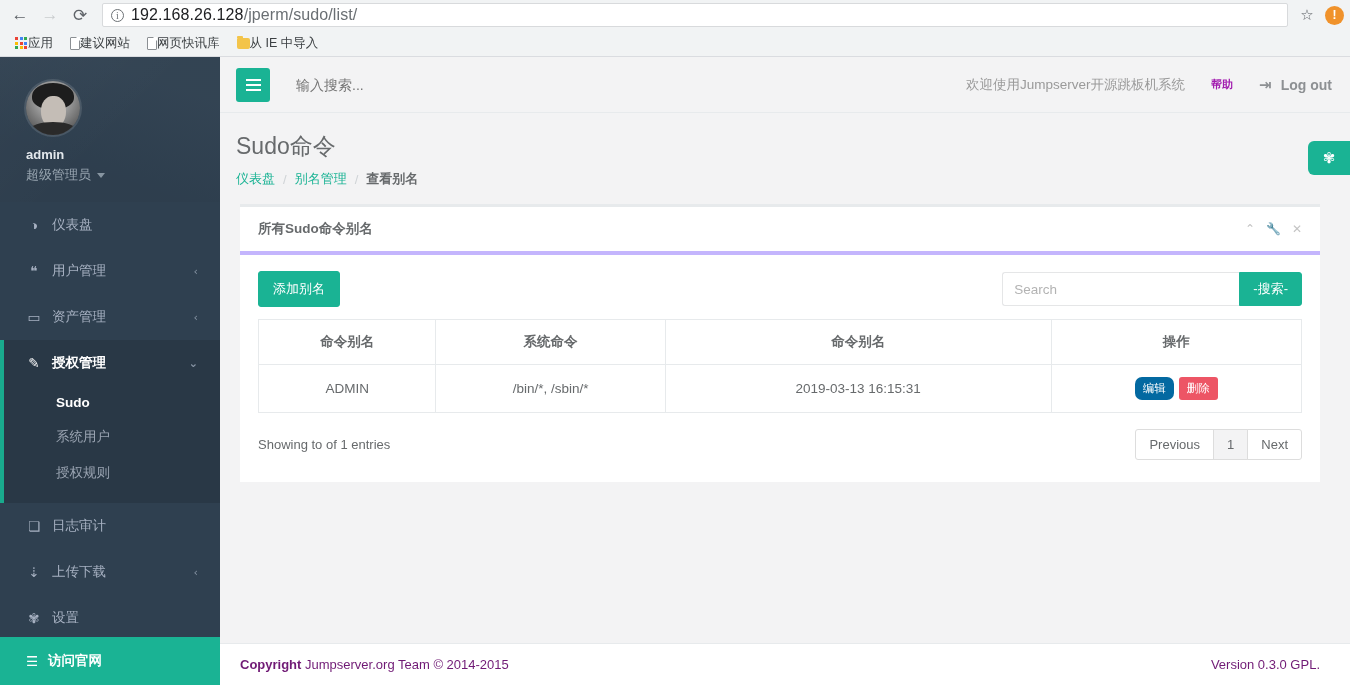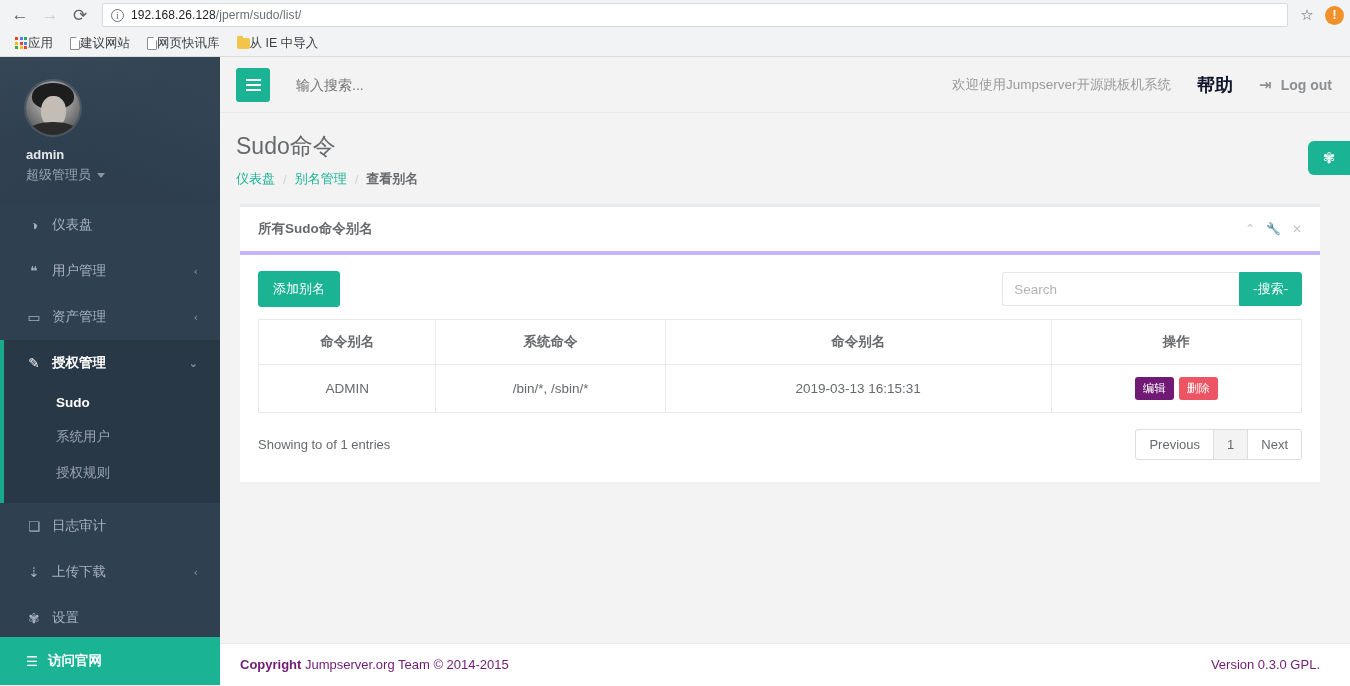--- a/index.html
+++ b/index.html
@@ -25,21 +25,21 @@
   .url-field {
     flex: 1; height: 24px; background: #ffffff; border: 1px solid #d8dadc;
     border-radius: 2px; display: flex; align-items: center; padding: 0 8px; gap: 7px;
     margin-left: 6px; margin-right: 4px;
   }
   .info-ic {
     width: 13px; height: 13px; border: 1.3px solid #6d7276; border-radius: 50%;
     font-size: 10px; line-height: 11px; text-align: center; color: #6d7276;
     font-family: "Liberation Serif", serif; flex: none;
   }
-  .url-text { font-size: 12px; color: #202124; letter-spacing: .1px; white-space: nowrap; }
+  .url-text { font-size: 16px; color: #202124; letter-spacing: .1px; white-space: nowrap; }
   .url-text .path { color: #6a6f73; }
   .star-btn {
     width: 26px; height: 26px; display: flex; align-items: center; justify-content: center;
     font-size: 15px; color: #5f6368;
   }
   .orange-badge {
     width: 19px; height: 19px; border-radius: 50%; background: #f0922b;
     color: #fff; font-size: 12px; font-weight: bold; display: flex;
     align-items: center; justify-content: center; margin-left: 3px;
   }
@@ -133,21 +133,21 @@
     display: flex; flex-direction: column; justify-content: center; align-items: center; gap: 3px;
     cursor: pointer; flex: none;
   }
   .burger i { width: 15px; height: 2px; background: #fff; display: block; }
   .topsearch {
     margin-left: 24px; font-size: 14px; color: #9a9a9a; background: transparent;
     border: none; outline: none; width: 260px;
   }
   .topright { margin-left: auto; display: flex; align-items: center; gap: 26px; }
   .welcome { font-size: 13.5px; color: #9a9a9a; }
-  .helplink { font-size: 18px; color: #0f172a; font-weight: bold; text-decoration: none; cursor: pointer; }
+  .helplink { font-size: 11px; color: #a21caf; font-weight: bold; text-decoration: none; cursor: pointer; }
   .logout { display: flex; align-items: center; gap: 9px; font-size: 14px; color: #8d9093; font-weight: bold; cursor: pointer; }
   .logout-ic { font-size: 15px; color: #8d9093; }
 
   .pagehead { padding: 18px 30px 16px 8px; background: #f3f3f4; flex: none; margin-left: 8px; }
   .pagetitle { font-size: 23px; color: #676a6c; font-weight: normal; margin: 0 0 8px 0; }
   .crumbs { display: flex; align-items: center; gap: 8px; font-size: 13px; }
   .crumbs a { color: #1ab394; text-decoration: none; cursor: pointer; }
   .crumbs .sep { color: #cfd3d6; }
   .crumbs .cur { color: #676a6c; font-weight: bold; }
 
@@ -184,21 +184,21 @@
     border: 1px solid #e7eaec; border-bottom-width: 1px;
     padding: 13px 8px; font-size: 13.5px; color: #676a6c; font-weight: bold; text-align: center;
     background: #ffffff;
   }
   table.dt td {
     border: 1px solid #e7eaec; padding: 12px 8px; font-size: 13.5px; color: #676a6c; text-align: center;
   }
   .col-1 { width: 17%; } .col-2 { width: 22%; } .col-3 { width: 37%; } .col-4 { width: 24%; }
   .rowbtns { display: flex; gap: 5px; justify-content: center; }
   .btn-xs { border: none; border-radius: 3px; color: #fff; font-size: 11.5px; padding: 4px 8px; cursor: pointer; font-family: inherit; }
-  .btn-edit { background: #701a75; }
+  .btn-edit { background: #0369a1; border-radius: 7px; }
   .btn-del { background: #ed5565; }
 
   .tablefoot { display: flex; align-items: center; margin-top: 16px; }
   .dtinfo { font-size: 13px; color: #676a6c; }
   .pager { margin-left: auto; display: flex; }
   .pager span {
     border: 1px solid #ddd; padding: 7px 13px; font-size: 13px; color: #676a6c;
     margin-left: -1px; background: #fff; cursor: pointer;
   }
   .pager span:first-child { border-radius: 3px 0 0 3px; margin-left: 0; }

